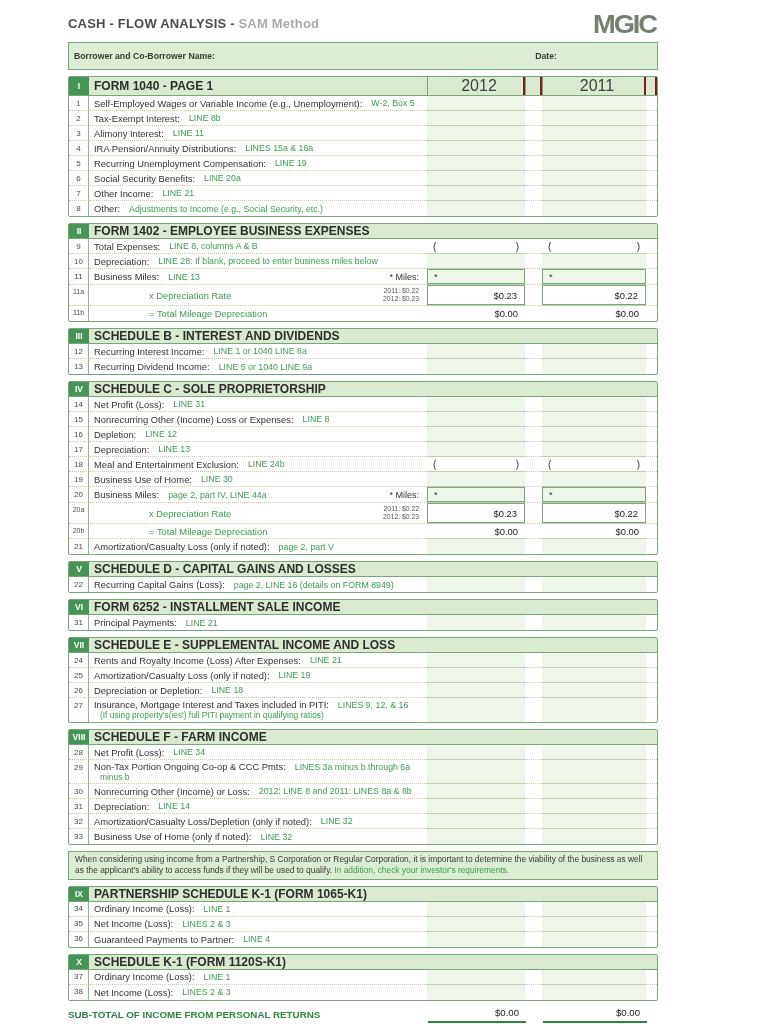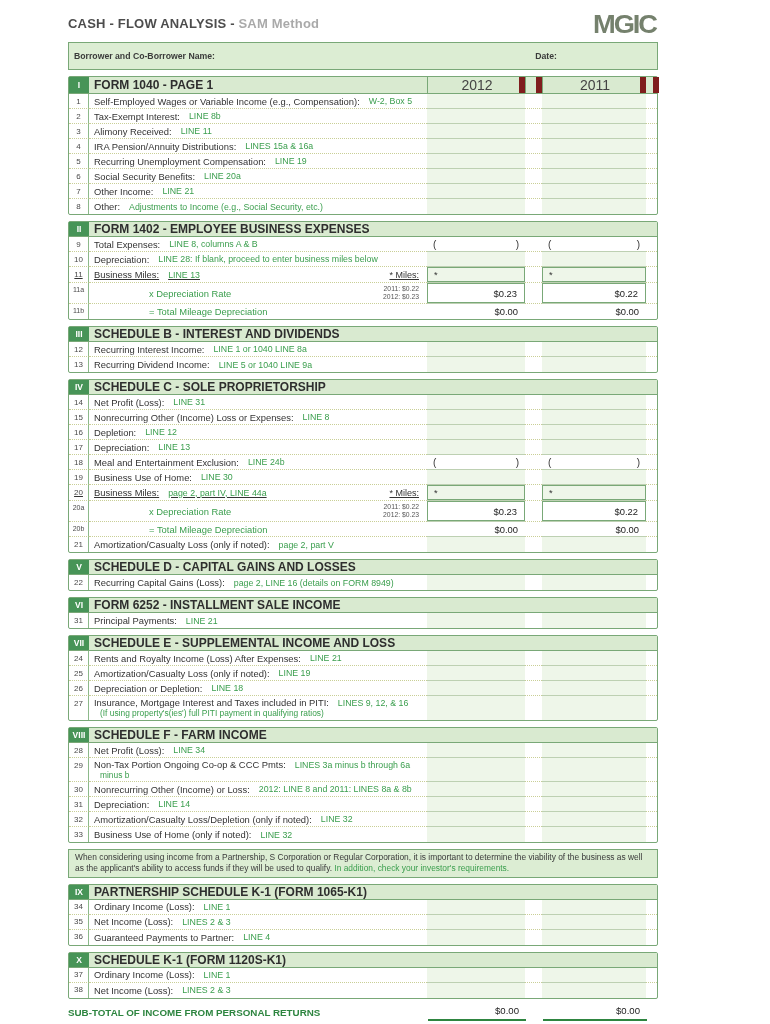--- a/index.html
+++ b/index.html
@@ -25,27 +25,27 @@
   
   .section { border: 1px solid #79a877; border-radius: 2px; margin-top: 6px; background: #fff; }
   .row { display: grid; grid-template-columns: 20px minmax(0,1fr) 98px 17px 104px 11px; }
 
   .sec-header { background: #d9ead0; min-height: 15px; align-items: stretch;
                 border-bottom: 1px solid #79a877; }
   .sec-num { background: #479457; color: #fff; font-weight: bold; font-size: 8.5px;
              display: flex; align-items: center; justify-content: center; }
   .sec-title { font-weight: bold; font-size: 12px; color: #2e2e2e;
                display: flex; align-items: center; padding-left: 5px; }
-  .yearcell { border-left: 1px solid #79a877; border-right: 6px solid #7f1d1d;
+  .yearcell { border-left: 1px solid #79a877; border-right: 2px solid #7f1d1d;
               display: flex; align-items: center; justify-content: center;
-              font-size: 14px; color: #444; padding-left: 7px; }
+              font-size: 16px; color: #444; padding-left: 7px; }
   .stripcell { border-left: 0; }
 
   .row.body { min-height: 15px; position: relative; }
-  .row.body.t-miles { min-height: 16px; text-decoration: underline; }
+  .row.body.t-miles { min-height: 16px; }
   .row.body.t-rate  { min-height: 21px; }
   .row.body.two-line { min-height: 24px; }
 
   .num { font-size: 8px; color: #4a4a4a; text-align: center; padding-top: 2.5px;
          border-right: 1px solid #8cb98a; }
   .num.sub { font-size: 7px; }
   .lbl { display: flex; flex-wrap: wrap; align-items: center; padding: 1px 5px;
          font-size: 9.4px; color: #333; }
   .lblmain { font-weight: normal; }
   .lblmain.green { color: #3a9e4d; margin-left: 55px; }
@@ -113,21 +113,21 @@
           <div class="sec-num">I</div>
           <div class="sec-title">FORM 1040 - PAGE 1</div>
           <div class="yearcell">2012</div>
           <div class="yearcell"></div>
           <div class="yearcell">2011</div>
           <div class="yearcell stripcell"></div>
         </div>
         <div class="row body">
           <div class="num">1</div>
           <div class="lbl">
-            <span class="lblmain">Self-Employed Wages or Variable Income (e.g., Compensation):</span>
+            <span class="lblmain">Self-Employed Wages or Variable Income (e.g., Unemployment):</span>
             <span class="ref">W-2, Box 5</span>
           </div>
           <div class="cell tint"></div>
           <div class="gap"></div>
           <div class="cell tint"></div>
           <div class="strip"></div>
         </div>
         <div class="row body">
           <div class="num">2</div>
           <div class="lbl">
@@ -135,21 +135,21 @@
             <span class="ref">LINE 8b</span>
           </div>
           <div class="cell tint"></div>
           <div class="gap"></div>
           <div class="cell tint"></div>
           <div class="strip"></div>
         </div>
         <div class="row body">
           <div class="num">3</div>
           <div class="lbl">
-            <span class="lblmain">Alimony Received:</span>
+            <span class="lblmain">Alimony Interest:</span>
             <span class="ref">LINE 11</span>
           </div>
           <div class="cell tint"></div>
           <div class="gap"></div>
           <div class="cell tint"></div>
           <div class="strip"></div>
         </div>
         <div class="row body">
           <div class="num">4</div>
           <div class="lbl">

